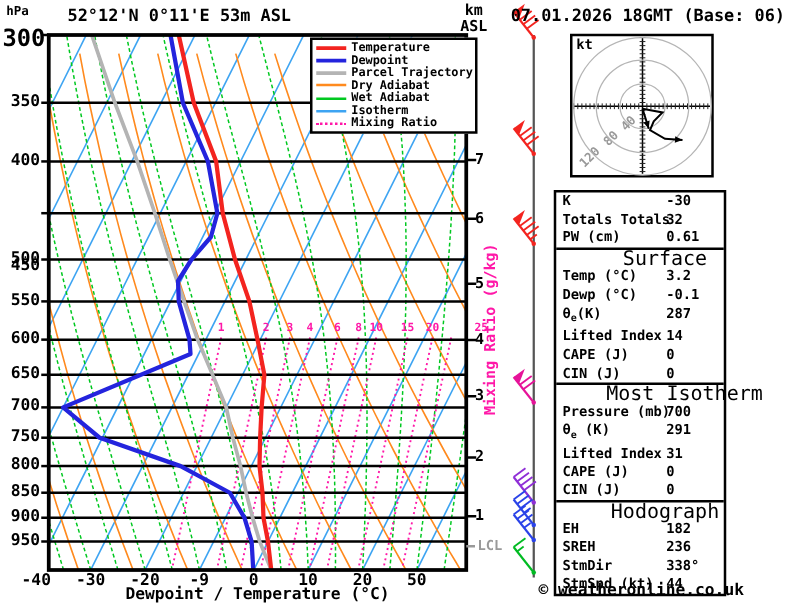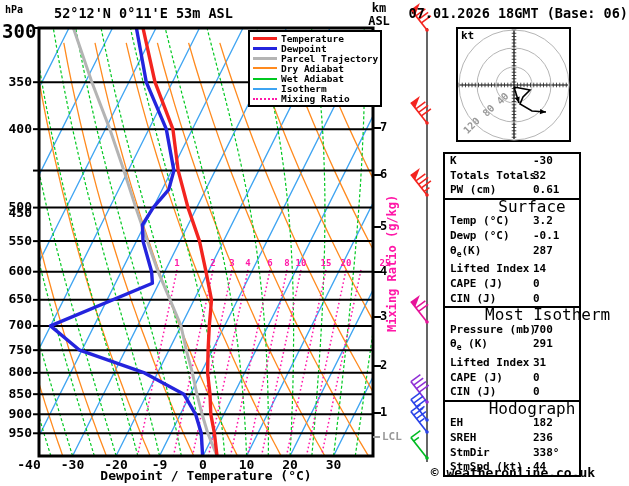--- a/index.html
+++ b/index.html
@@ -393,21 +393,21 @@
     <div class="t" style="left: 2px; top: 386.675px; width: 30px; text-align: right; font-size: 13px;">850</div>
     <div class="t" style="left: 2px; top: 406.772px; width: 30px; text-align: right; font-size: 13px;">900</div>
     <div class="t" style="left: 2px; top: 425.782px; width: 30px; text-align: right; font-size: 13px;">950</div>
     <div class="t" style="left: 12px; top: 458px; width: 34px; text-align: center; font-size: 13px;">-40</div>
     <div class="t" style="left: 55.5px; top: 458px; width: 34px; text-align: center; font-size: 13px;">-30</div>
     <div class="t" style="left: 99px; top: 458px; width: 34px; text-align: center; font-size: 13px;">-20</div>
     <div class="t" style="left: 142.5px; top: 458px; width: 34px; text-align: center; font-size: 13px;">-9</div>
     <div class="t" style="left: 186px; top: 458px; width: 34px; text-align: center; font-size: 13px;">0</div>
     <div class="t" style="left: 229.5px; top: 458px; width: 34px; text-align: center; font-size: 13px;">10</div>
     <div class="t" style="left: 273px; top: 458px; width: 34px; text-align: center; font-size: 13px;">20</div>
-    <div class="t" style="left: 316.5px; top: 458px; width: 34px; text-align: center; font-size: 13px;">30</div>
+    <div class="t" style="left: 316.5px; top: 458px; width: 34px; text-align: center; font-size: 13px;">50</div>
     <div class="t" style="left: 380px; top: 121px; font-size: 12px;">7</div>
     <div class="t" style="left: 380px; top: 168px; font-size: 12px;">6</div>
     <div class="t" style="left: 380px; top: 220px; font-size: 12px;">5</div>
     <div class="t" style="left: 380px; top: 265px; font-size: 12px;">4</div>
     <div class="t" style="left: 380px; top: 310px; font-size: 12px;">3</div>
     <div class="t" style="left: 380px; top: 359px; font-size: 12px;">2</div>
     <div class="t" style="left: 380px; top: 406px; font-size: 12px;">1</div>
     <div class="t" style="left: 168px; top: 259px; width: 18px; text-align: center; font-size: 9px; color: rgb(255, 24, 168);">1</div>
     <div class="t" style="left: 204px; top: 259px; width: 18px; text-align: center; font-size: 9px; color: rgb(255, 24, 168);">2</div>
     <div class="t" style="left: 223px; top: 259px; width: 18px; text-align: center; font-size: 9px; color: rgb(255, 24, 168);">3</div>

